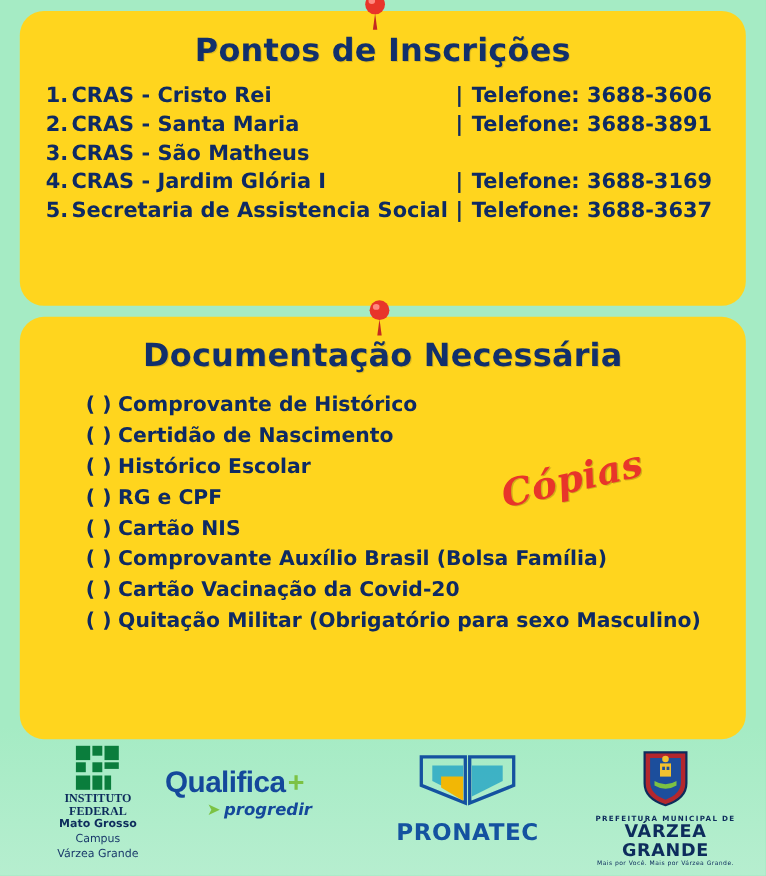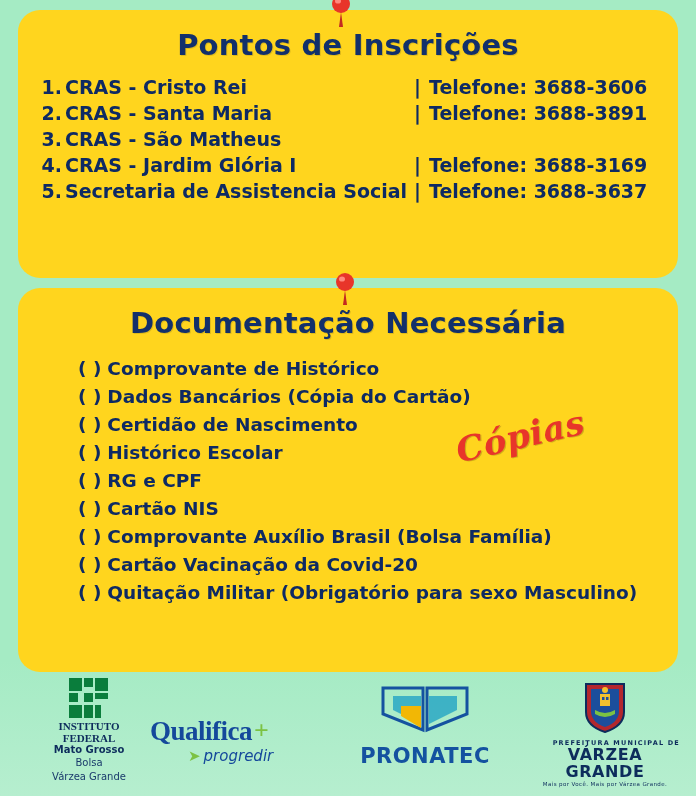--- a/index.html
+++ b/index.html
@@ -170,43 +170,43 @@
     font-family: "DejaVu Sans", sans-serif;
     font-size: 10px;
     color: #1a3a6b;
     line-height: 1.15;
     margin-top: 2px;
   }
 
   
   #logo-qualifica { left: 150px; top: 22px; width: 160px; text-align: left;}
   #logo-qualifica .q-main {
-    font-family: Liberation Serif, serif;
+    font-family: Liberation Sans, sans-serif;
     font-size: 27px;
     font-weight: bold;
     color: #14489b;
     letter-spacing: -0.5px;
     line-height: 1;
-    margin-top: 20px;
   }
   #logo-qualifica .q-plus {
     display: inline-block;
     color: #7cc243;
     font-size: 26px;
     font-weight: bold;
     vertical-align: top;
     margin-left: 2px;
   }
   #logo-qualifica .q-sub {
     font-family: "DejaVu Sans", sans-serif;
     font-size: 15px;
     font-style: italic;
     color: #14489b;
     margin-top: 2px;
     padding-left: 38px;
+    font-weight: bold;
   }
   #logo-qualifica .q-arrow {
     color: #7cc243;
     font-style: normal;
     margin-right: 3px;
   }
 
   
   #logo-pronatec { left: 330px; top: 8px; width: 190px; }
   #logo-pronatec .pron-mark {
@@ -225,21 +225,20 @@
   #logo-prefeitura { left: 530px; top: 2px; width: 150px; }
   #logo-prefeitura .crest {
     width: 46px; height: 56px; margin: 0 auto 1px auto;
   }
   #logo-prefeitura .pref-small {
     font-family: "DejaVu Sans", sans-serif;
     font-size: 6.5px;
     font-weight: bold;
     color: #0d2c5c;
     letter-spacing: 1.2px;
-    text-align: right;
   }
   #logo-prefeitura .pref-city {
     font-family: "DejaVu Sans", sans-serif;
     font-size: 16px;
     font-weight: bold;
     color: #0d2c5c;
     letter-spacing: 0.6px;
     line-height: 1.05;
   }
   #logo-prefeitura .pref-tag {
@@ -296,21 +295,20 @@
   <svg class="pin" id="pin-middle" viewBox="0 0 26 34">
     <ellipse cx="13" cy="10" rx="9" ry="9" fill="#e8352a"></ellipse>
     <ellipse cx="10" cy="7" rx="3" ry="2.6" fill="#ff8a80"></ellipse>
     <path d="M13 18 L15 33 L11 33 Z" fill="#c42a20"></path>
   </svg>
 
   <div class="card" id="card-documents">
     <div class="card-title">Documentação Necessária</div>
 
     <div class="doc-row"><span class="doc-box">( )</span><span>Comprovante de Histórico</span></div>
-    <div class="doc-row"><span class="doc-box">( )</span><span>Dados Bancários (Cópia do Cartão)</span></div>
     <div class="doc-row"><span class="doc-box">( )</span><span>Certidão de Nascimento</span></div>
     <div class="doc-row"><span class="doc-box">( )</span><span>Histórico Escolar</span></div>
     <div class="doc-row"><span class="doc-box">( )</span><span>RG e CPF</span></div>
     <div class="doc-row"><span class="doc-box">( )</span><span>Cartão NIS</span></div>
     <div class="doc-row"><span class="doc-box">( )</span><span>Comprovante Auxílio Brasil (Bolsa Família)</span></div>
     <div class="doc-row"><span class="doc-box">( )</span><span>Cartão Vacinação da Covid-20</span></div>
     <div class="doc-row"><span class="doc-box">( )</span><span>Quitação Militar (Obrigatório para sexo Masculino)</span></div>
 
     <div id="copias-stamp">Cópias</div>
   </div>
@@ -325,21 +323,21 @@
         <span class="sq" style="left:0;top:15px;width:9px;height:9px;"></span>
         <span class="sq" style="left:15px;top:15px;width:9px;height:9px;"></span>
         <span class="sq" style="left:26px;top:15px;width:13px;height:6px;"></span>
         <span class="sq" style="left:0;top:27px;width:13px;height:13px;"></span>
         <span class="sq" style="left:15px;top:27px;width:9px;height:13px;"></span>
         <span class="sq" style="left:26px;top:27px;width:6px;height:13px;"></span>
       </div>
       <div class="if-title">INSTITUTO</div>
       <div class="if-title">FEDERAL</div>
       <div class="if-sub">Mato Grosso</div>
-      <div class="if-campus">Bolsa</div>
+      <div class="if-campus">Campus</div>
       <div class="if-campus">Várzea Grande</div>
     </div>
 
     <div class="logo" id="logo-qualifica">
       <div class="q-main">
         <span>Qualifica</span><span class="q-plus">+</span>
       </div>
       <div class="q-sub">
         <span class="q-arrow">➤</span><span>progredir</span>
       </div>

